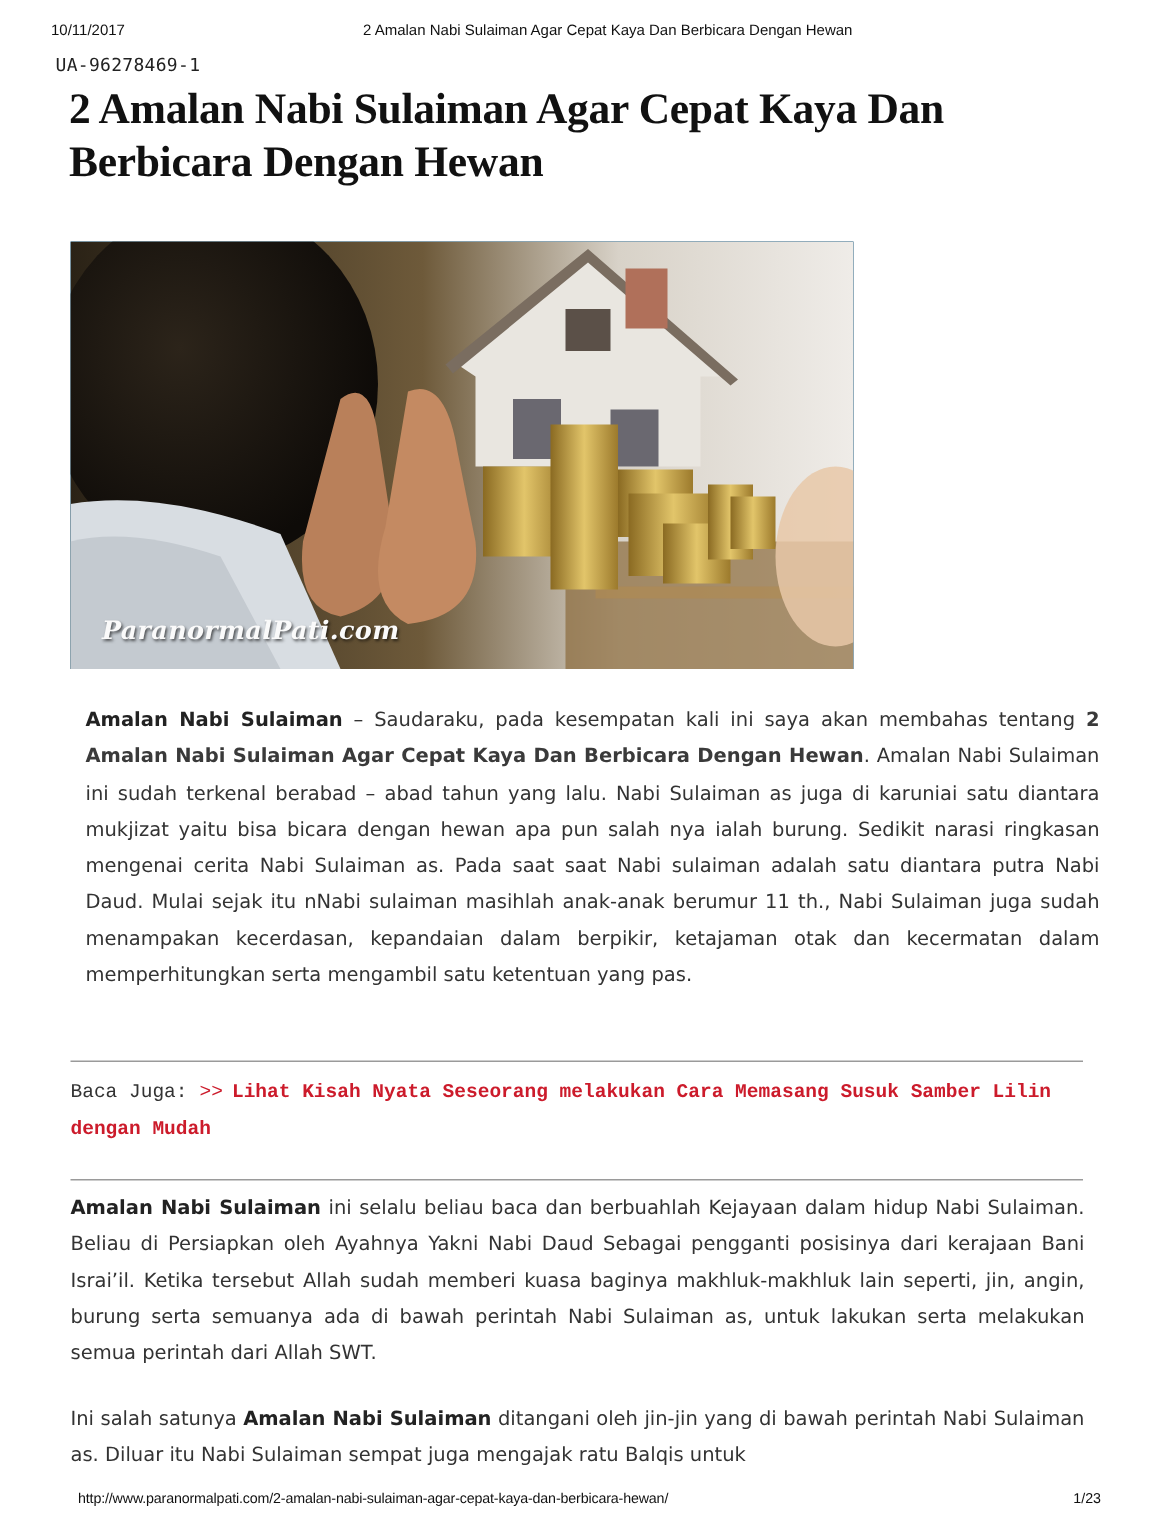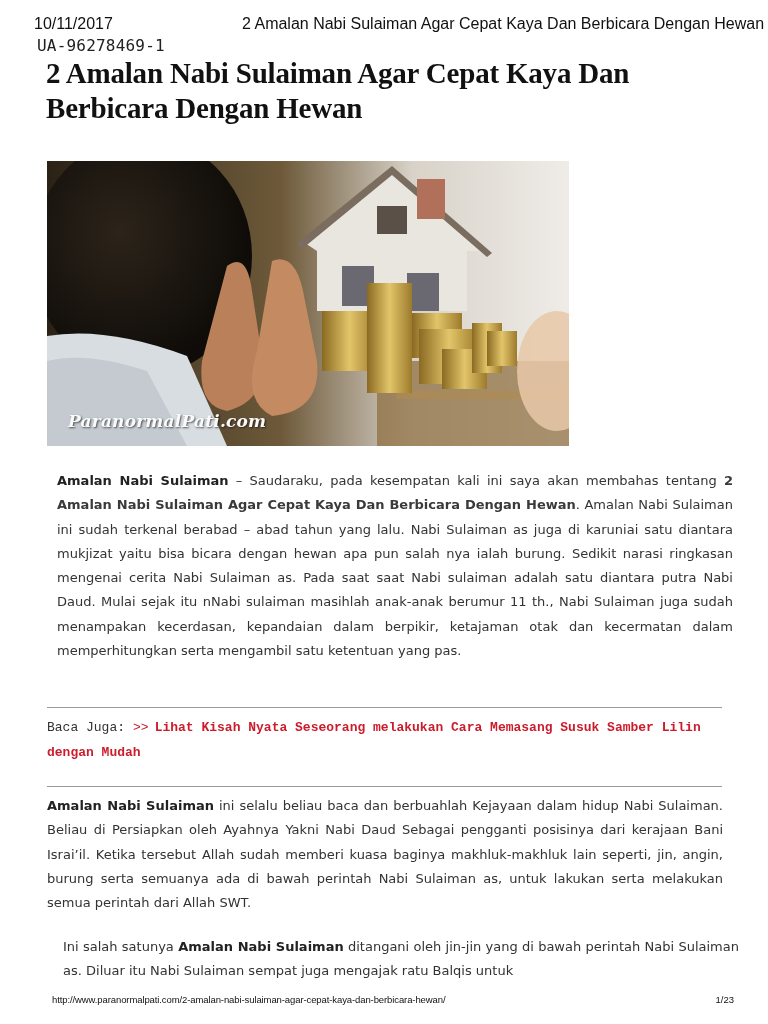--- a/index.html
+++ b/index.html
@@ -1,35 +1,35 @@
 <!DOCTYPE html>
 <html><head>
 <meta charset="utf-8">
 <style>
   html, body { margin: 0; padding: 0; background: #ffffff; }
   body { width: 768px; height: 1024px; position: relative; overflow: hidden; font-family: "DejaVu Sans", sans-serif; color: #222; }
 
-  .print-header { position: absolute; top: 15px; left: 34px; right: 34px; height: 14px; font-family: "Liberation Sans", sans-serif; font-size: 16px; color: #111; }
+  .print-header { position: absolute; top: 15px; left: 34px; right: 34px; height: 14px; font-family: "Liberation Sans", sans-serif; font-size: 10px; color: #111; }
   .print-header .date { position: absolute; left: 0; top: 0; }
   .print-header .doc-title { position: absolute; left: 208px; top: 0; white-space: nowrap; }
 
-  .ua-code { position: absolute; top: 36px; left: 37px; font-family: "DejaVu Sans Mono", monospace; font-size: 16px; color: #222; letter-spacing: 0.2px; }
+  .ua-code { position: absolute; top: 36px; left: 37px; font-family: "DejaVu Sans Mono", monospace; font-size: 12px; color: #222; letter-spacing: 0.2px; }
 
   .page-title { position: absolute; top: 56px; left: 46px; width: 690px; margin: 0; font-family: "Liberation Serif", serif; font-weight: bold; font-size: 29px; line-height: 35px; color: #111; letter-spacing: -0.2px; }
 
   .hero { position: absolute; top: 161px; left: 47px; width: 522px; height: 285px; overflow: hidden; background: #0c4a6e; }
   .hero svg { display: block; }
   .hero .watermark { position: absolute; left: 21px; top: 250px; font-family: "DejaVu Serif", serif; font-style: italic; font-weight: bold; font-size: 17px; color: #fafafa; text-shadow: 1px 1px 2px rgba(0,0,0,0.6); letter-spacing: 0.2px; }
 
   .article { position: absolute; left: 47px; width: 676px; font-family: "DejaVu Sans", sans-serif; font-size: 13px; line-height: 24.3px; color: #333; text-align: justify; }
   .article b { color: #222; }
   .article .kw { font-weight: bold; color: #3a3a3a; }
   .p1 { top: 469px; margin-left: 10px; }
   .p2 { top: 794px; }
-  .p3 { top: 935px; margin-left: 16px; }
+  .p3 { top: 935px; }
 
   .divider { position: absolute; left: 47px; width: 675px; height: 1px; background: #9a9a9a; }
   .div1 { top: 707px; }
   .div2 { top: 786px; }
 
   .baca { position: absolute; top: 716px; left: 47px; width: 675px; font-family: Liberation Mono, monospace; font-size: 13px; line-height: 24.5px; color: #333; }
   .baca .arrow { color: #cc1b2b; margin: 0 6px 0 8px; }
   .baca a { color: #cc1b2b; font-weight: bold; text-decoration: none; }
 
   .print-footer { position: absolute; top: 994px; left: 34px; right: 34px; font-family: "Liberation Sans", sans-serif; font-size: 9.5px; color: #111; }

